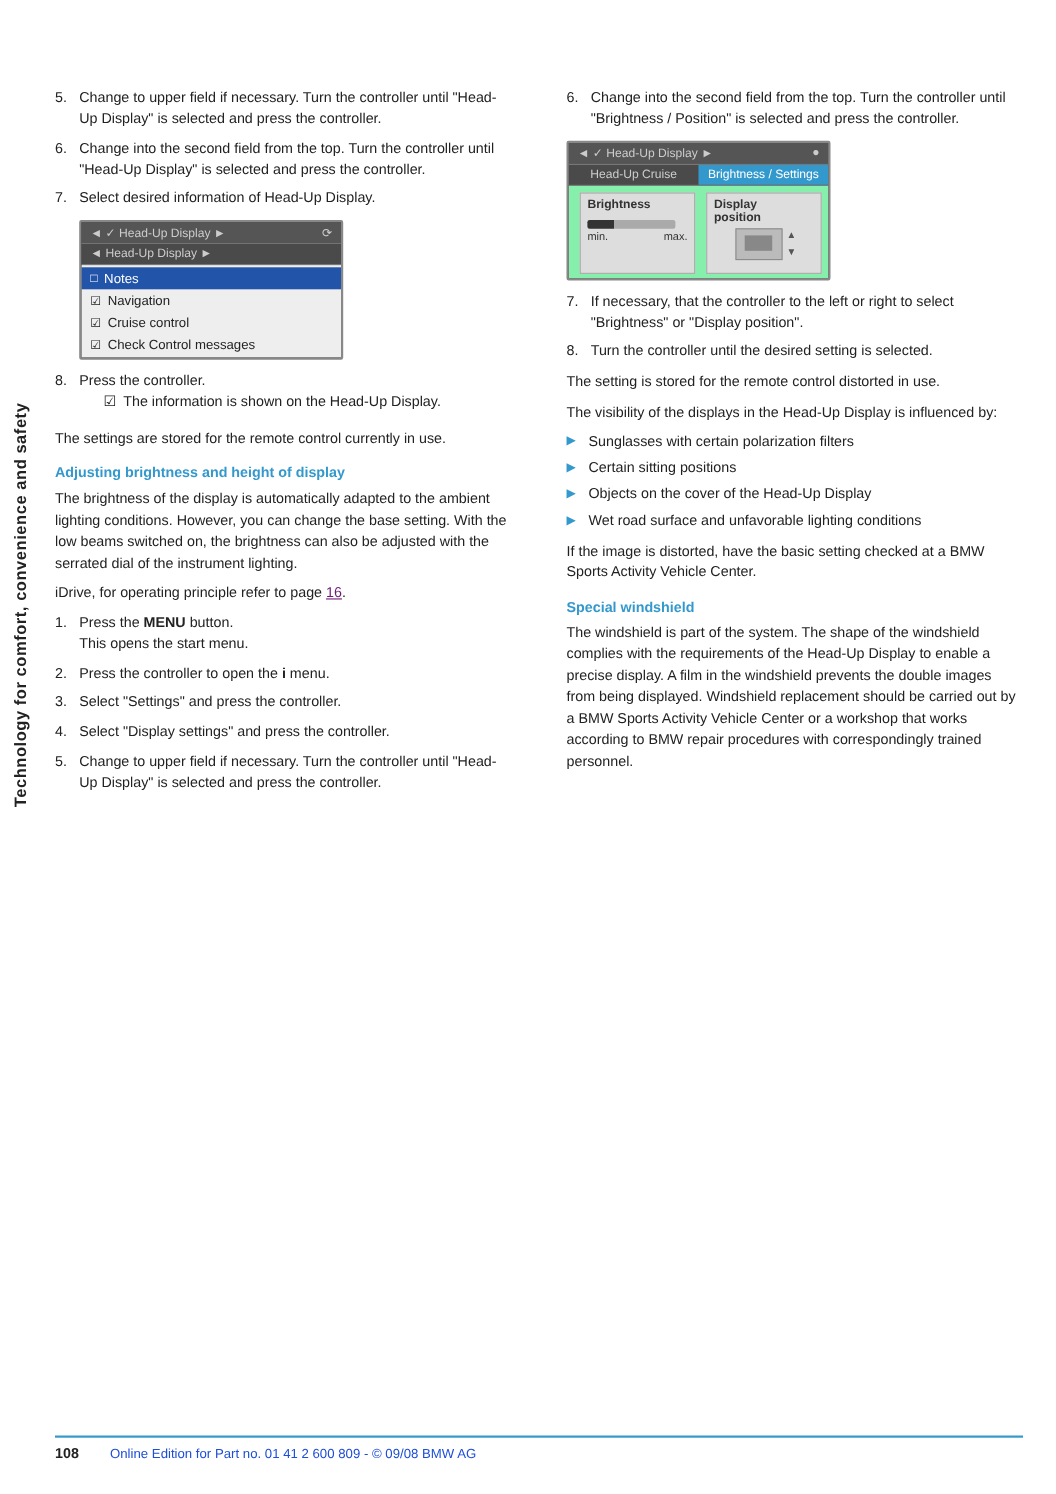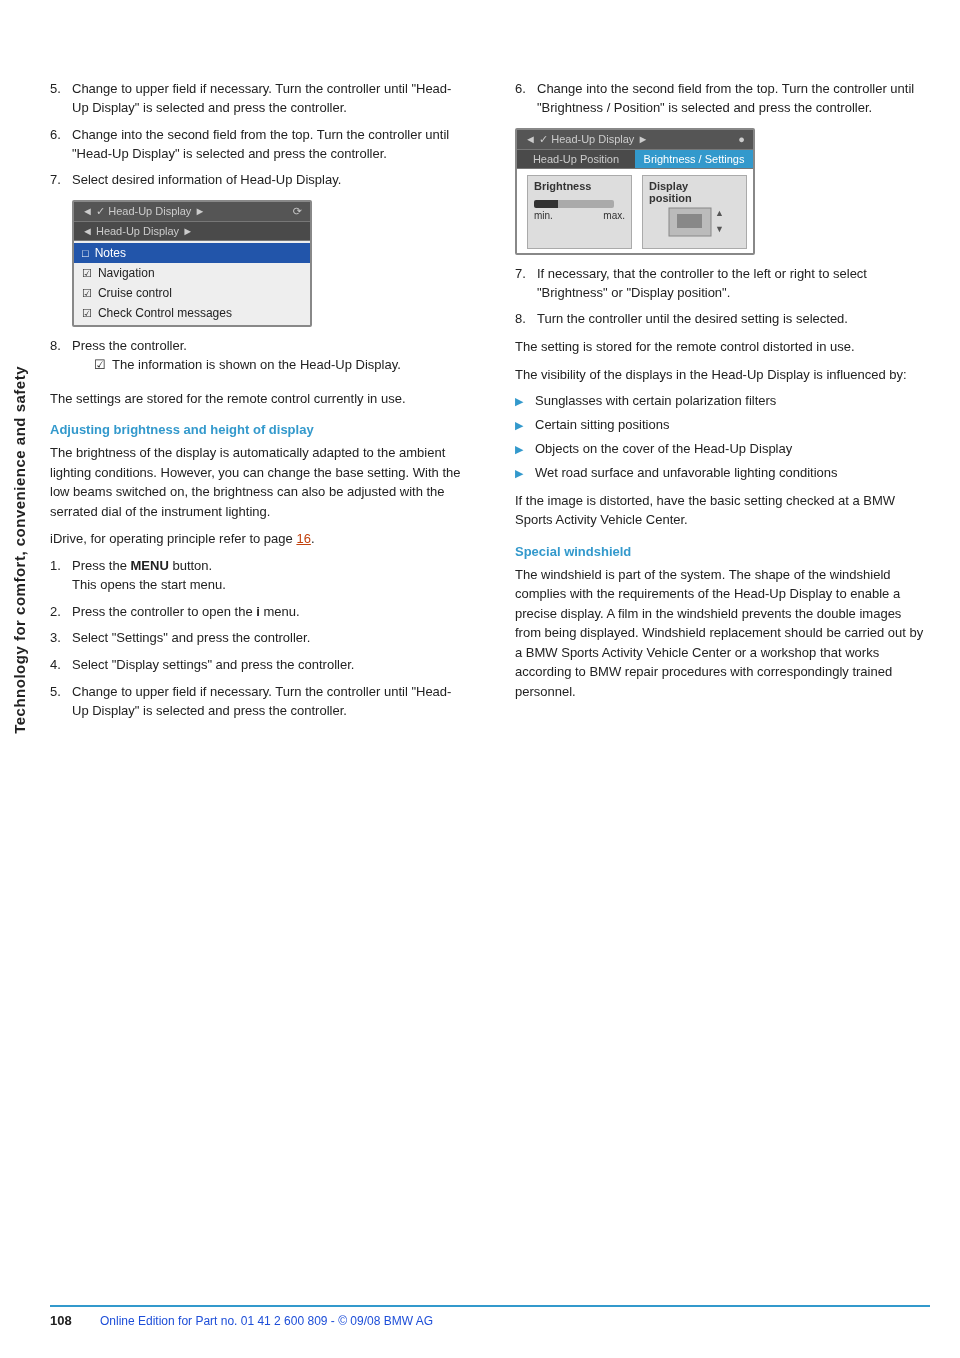--- a/index.html
+++ b/index.html
@@ -90,21 +90,21 @@
       line-height: 1.5;
       margin-bottom: 8px;
     }
     
     .idrive-ref {
       font-size: 13px;
       margin-bottom: 8px;
       line-height: 1.5;
     }
     .idrive-ref a, .link-blue {
-      color: #c2410c;
+      color: #701a75;
       text-decoration: underline;
     }
     
     .sub-step {
       display: flex;
       margin-left: 22px;
       margin-bottom: 6px;
       line-height: 1.45;
     }
     .sub-step-icon {
@@ -184,21 +184,21 @@
       text-align: center;
       font-size: 11px;
       padding: 3px 4px;
       color: #ccc;
     }
     .hud-tab.active {
       background: #3399cc;
       color: #fff;
     }
     .hud-right-body {
-      background: #ffffff;
+      background: #86efac;
       padding: 6px 6px 4px 10px;
     }
     .hud-right-row {
       display: flex;
       gap: 10px;
     }
     .hud-right-cell {
       flex: 1;
       background: #ddd;
       border: 1px solid #aaa;
@@ -370,21 +370,21 @@
           <span class="step-num">6.</span>
           <span class="step-text">Change into the second field from the top. Turn the controller until "Brightness / Position" is selected and press the controller.</span>
         </div>
 
         <div class="hud-mockup-right">
           <div class="hud-right-topbar">
             <span>◄ ✓ Head-Up Display ►</span>
             <span>●</span>
           </div>
           <div class="hud-right-tabrow">
-            <div class="hud-tab">Head-Up Position</div>
+            <div class="hud-tab">Head-Up Cruise</div>
             <div class="hud-tab active">Brightness / Settings</div>
           </div>
           <div class="hud-right-body">
             <div class="hud-right-row">
               <div class="hud-right-cell">
                 <div style="font-size:11px;font-weight:bold;margin-bottom:4px;">Brightness</div>
                 <div class="brightness-slider"></div>
                 <div class="slider-labels">
                   <span>min.</span>
                   <span>max.</span>

